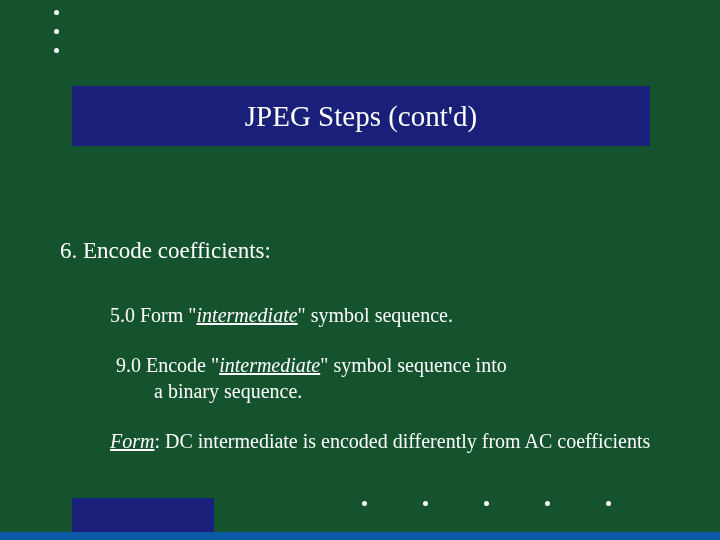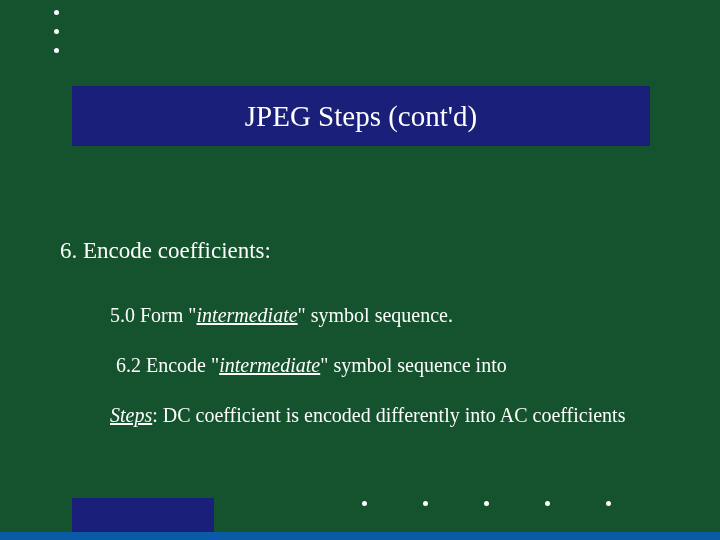--- a/index.html
+++ b/index.html
@@ -120,26 +120,27 @@
       <span>6.</span>
       <span>Encode coefficients:</span>
     </p>
 
     <p class="substep">
       <span>5.0</span>
       <span>Form "</span><span class="u">intermediate</span><span>" symbol sequence.</span>
     </p>
 
     <p class="substep" style="margin-left:56px;">
-      <span>6.2</span>
+      <span>9.0</span>
       <span>Encode "</span><span class="u">intermediate</span><span>" symbol sequence into</span>
+      <span class="indent-cont">a binary sequence.</span>
     </p>
 
     <p class="note">
-      <span class="u">Steps</span><span>: DC coefficient is encoded differently into AC coefficients</span>
+      <span class="u">Form</span><span>: DC intermediate is encoded differently from AC coefficients</span>
     </p>
   </div>
 
   <div class="decor-dots-br">
     <span></span><span></span><span></span><span></span><span></span>
   </div>
 
   <div class="footer-bar"></div>
 
 </div>

